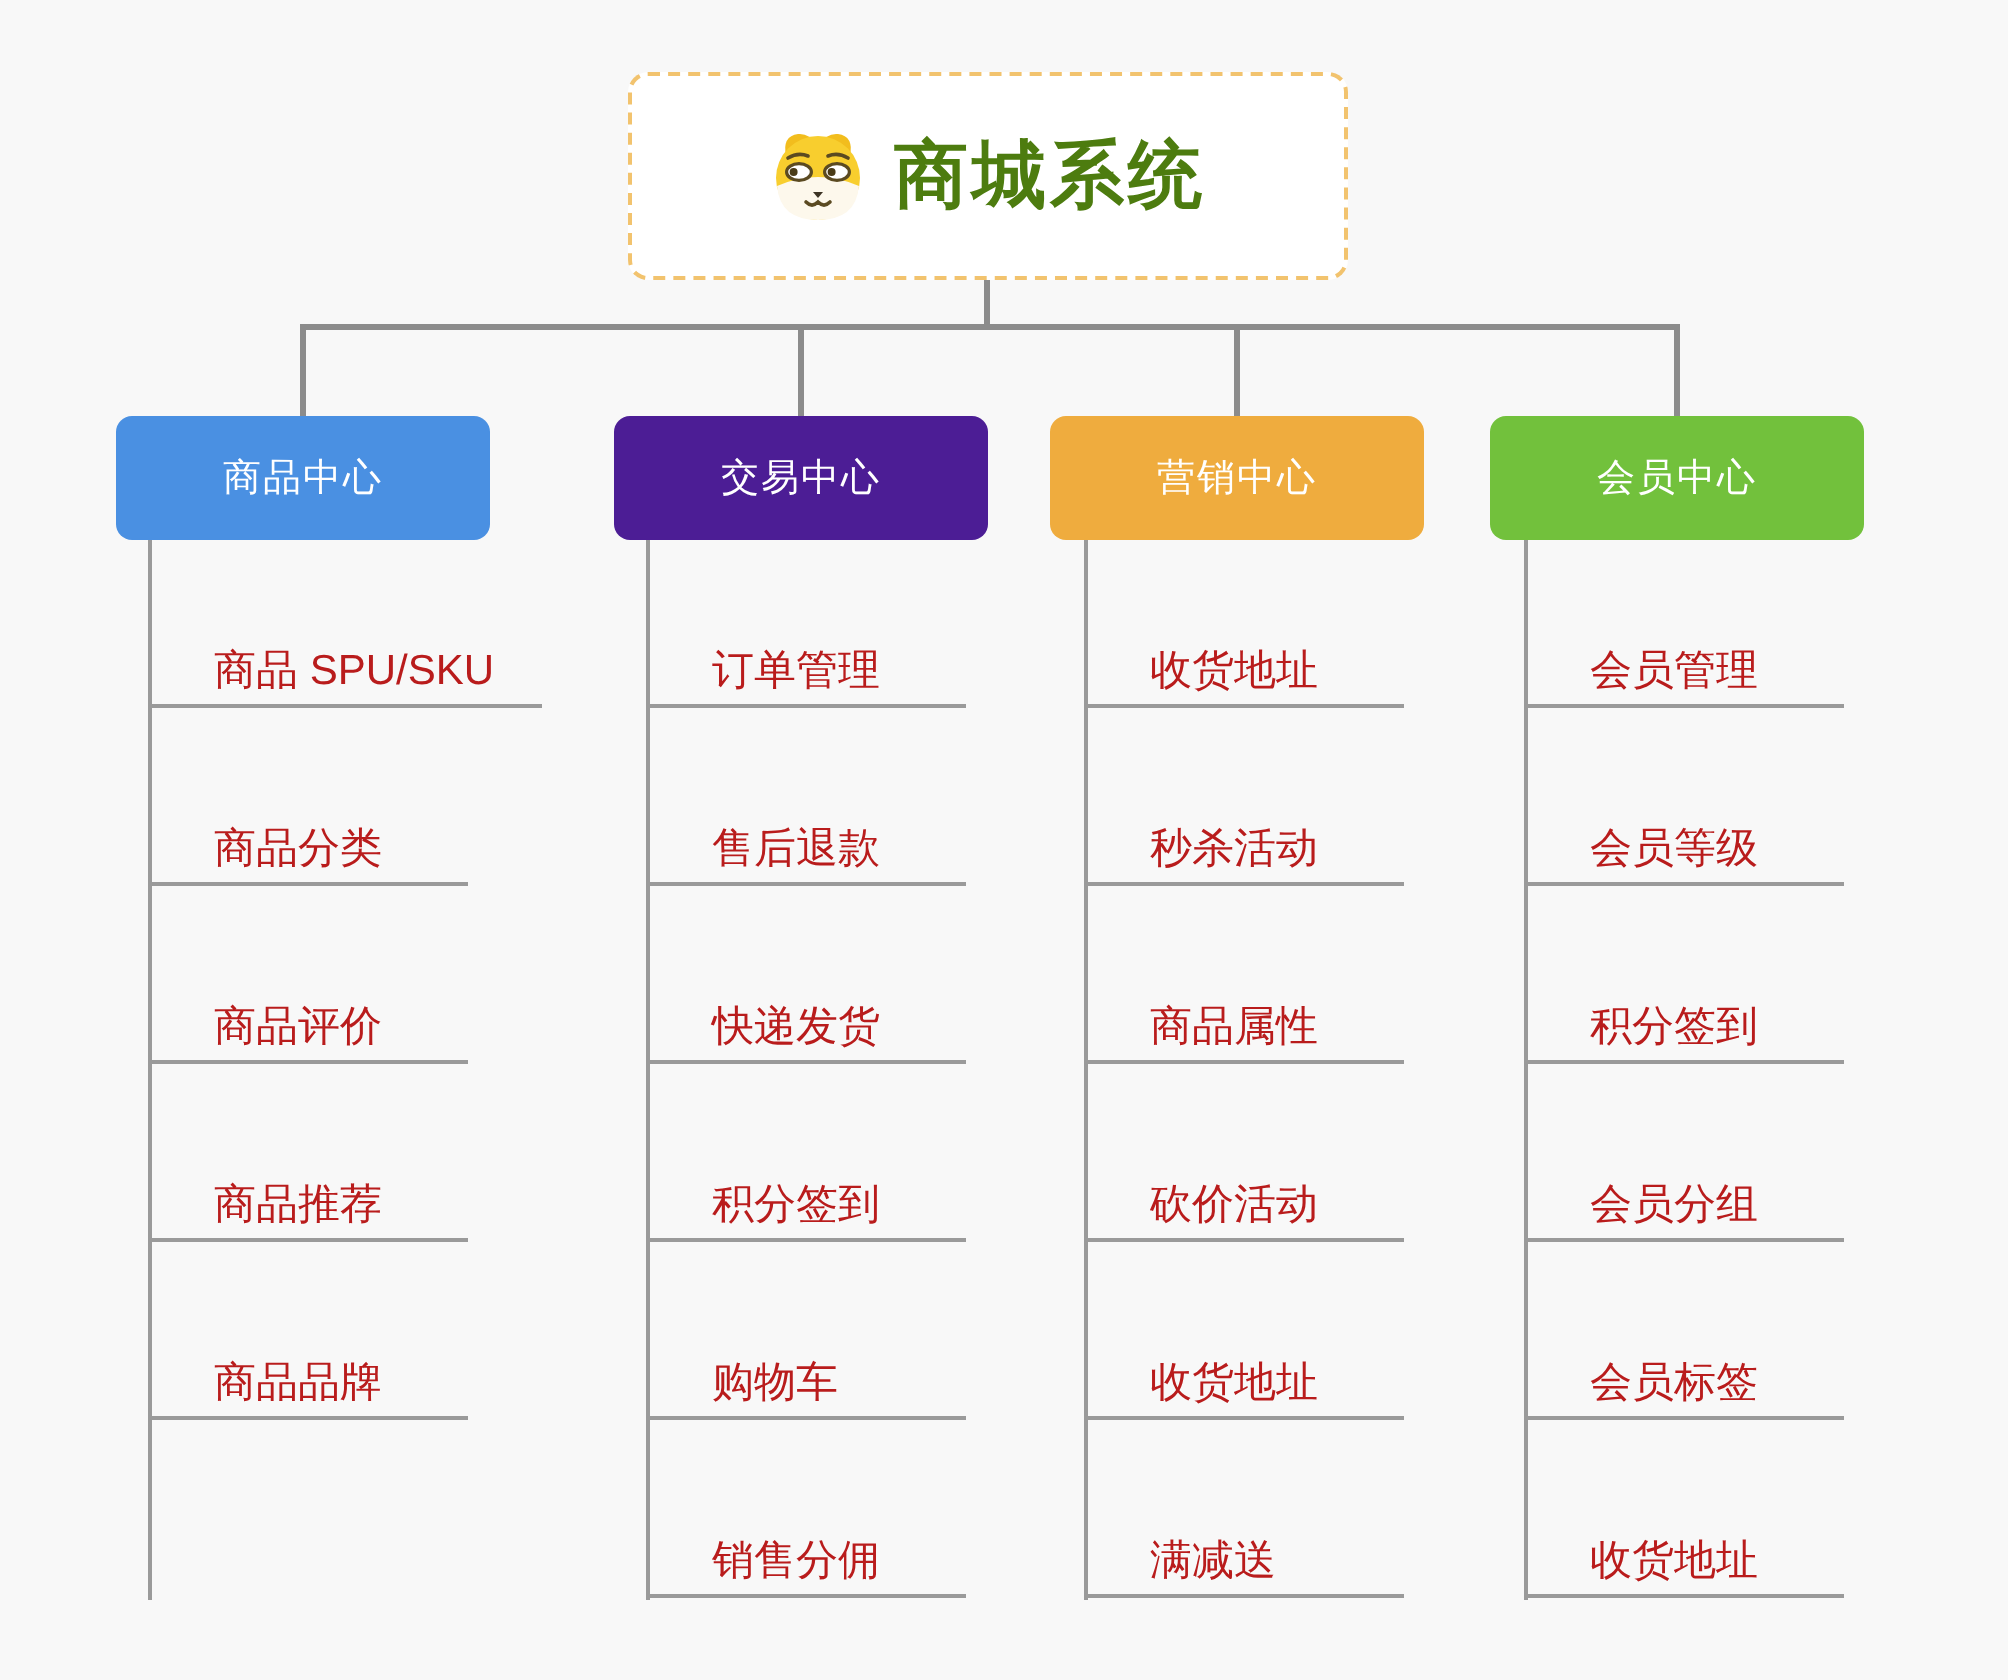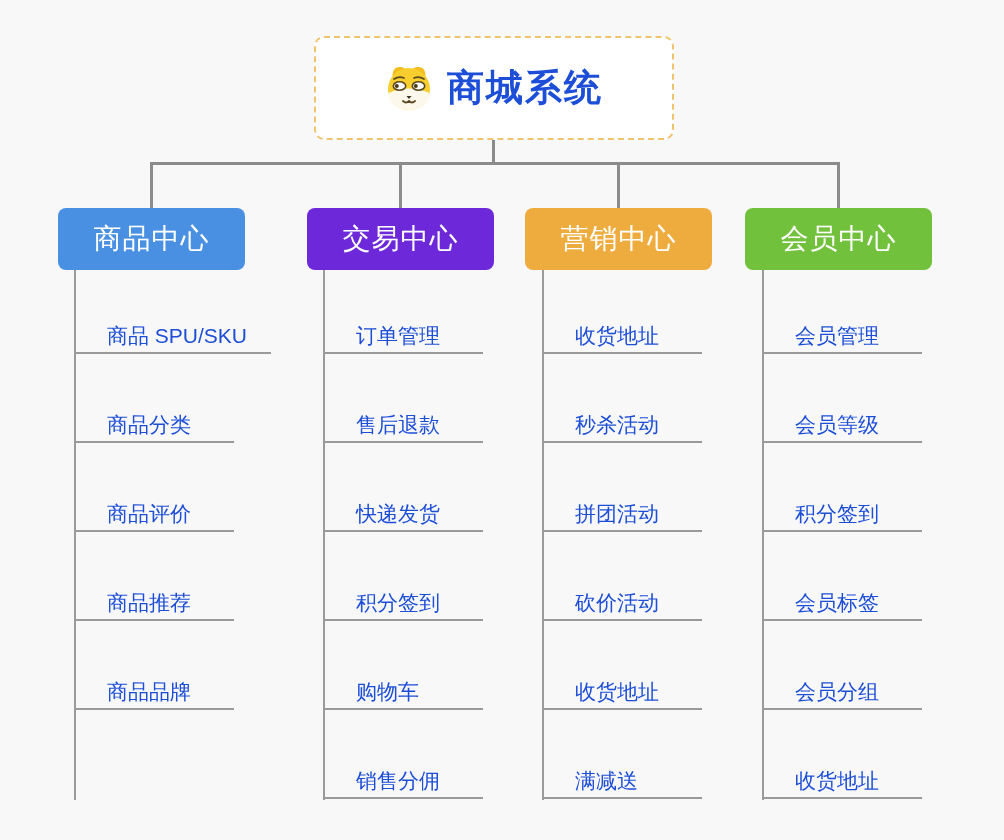--- a/index.html
+++ b/index.html
@@ -11,39 +11,39 @@
   .canvas{position:absolute;inset:0;}
 
   
   .root-node{
     position:absolute;left:314px;top:36px;width:360px;height:104px;
     background:#ffffff;border:2px dashed #f2c36e;border-radius:10px;
     box-sizing:border-box;
     display:flex;align-items:center;justify-content:center;gap:14px;
   }
   .root-title{
-    font-size:37px;font-weight:bold;color:#1d4ed8;letter-spacing:2px;text-align:right;
+    font-size:37px;font-weight:bold;color:#4d7c0f;letter-spacing:2px;text-align:right;
   }
   .root-icon{width:48px;height:48px;flex:0 0 auto;}
 
   
   .line{position:absolute;background:#8c8c8c;}
   .stem{left:492px;top:140px;width:3px;height:24px;}
   .hbar{left:150px;top:162px;width:689px;height:3px;}
   .drop{width:3px;top:162px;height:47px;}
   .drop-1{left:150px;}
   .drop-2{left:399px;}
   .drop-3{left:617px;}
   .drop-4{left:837px;}
 
   
   .branch-box{
     position:absolute;top:208px;width:187px;height:62px;border-radius:8px;
     display:flex;align-items:center;justify-content:center;
-    color:#ffffff;font-size:28px;letter-spacing:1px;
+    color:#ffffff;font-size:19px;letter-spacing:1px;
   }
   .branch-box-1{left:58px;}
   .branch-box-2{left:307px;}
   .branch-box-3{left:525px;}
   .branch-box-4{left:745px;}
 
   
   .vline{position:absolute;top:270px;height:530px;width:2px;background:#9a9a9a;}
   .vline-1{left:74px;}
   .vline-2{left:323px;}
@@ -59,21 +59,21 @@
   .column-3{left:542px;}
   .column-4{left:762px;}
 
   .leaf{
     box-sizing:border-box;
     height:89px;
     display:flex;align-items:flex-end;
     padding:0 24px 5px 33px;
     border-bottom:2px solid #9a9a9a;
     width:max-content;min-width:160px;
-    font-size:21px;color:#1d4ed8;line-height:1.1;
+    font-size:21px;color:#b91c1c;line-height:1.1;
     white-space:nowrap;
   }
   .leaf:first-child{height:84px;}
 </style>
 </head>
 <body>
 
 <div class="canvas">
 
   <div class="line stem"></div>
@@ -103,21 +103,21 @@
 
       <path d="M21.5 32 h5 l-2.5 3 Z" fill="#3c3324"></path>
       <path d="M18 37 q3 3 6 0 q3 3 6 0" stroke="#5b4a21" stroke-width="1.8" fill="none" stroke-linecap="round"></path>
     </svg>
     <span class="root-title">商城系统</span>
   </div>
 
   <div class="branch-box branch-box-1" style="background-color: rgb(74, 144, 226);">
     <span>商品中心</span>
   </div>
-  <div class="branch-box branch-box-2" style="background-color: #6d28d9;">
+  <div class="branch-box branch-box-2" style="background-color: #4c1d95;">
     <span>交易中心</span>
   </div>
   <div class="branch-box branch-box-3" style="background-color: rgb(239, 172, 62);">
     <span>营销中心</span>
   </div>
   <div class="branch-box branch-box-4" style="background-color: rgb(114, 193, 60);">
     <span>会员中心</span>
   </div>
 
   <div class="vline vline-1"></div>
@@ -138,28 +138,28 @@
     <div class="leaf">售后退款</div>
     <div class="leaf">快递发货</div>
     <div class="leaf">积分签到</div>
     <div class="leaf">购物车</div>
     <div class="leaf">销售分佣</div>
   </div>
 
   <div class="column column-3">
     <div class="leaf">收货地址</div>
     <div class="leaf">秒杀活动</div>
-    <div class="leaf">拼团活动</div>
+    <div class="leaf">商品属性</div>
     <div class="leaf">砍价活动</div>
     <div class="leaf">收货地址</div>
     <div class="leaf">满减送</div>
   </div>
 
   <div class="column column-4">
     <div class="leaf">会员管理</div>
     <div class="leaf">会员等级</div>
     <div class="leaf">积分签到</div>
+    <div class="leaf">会员分组</div>
     <div class="leaf">会员标签</div>
-    <div class="leaf">会员分组</div>
     <div class="leaf">收货地址</div>
   </div>
 
 </div>
 
 </body></html>

